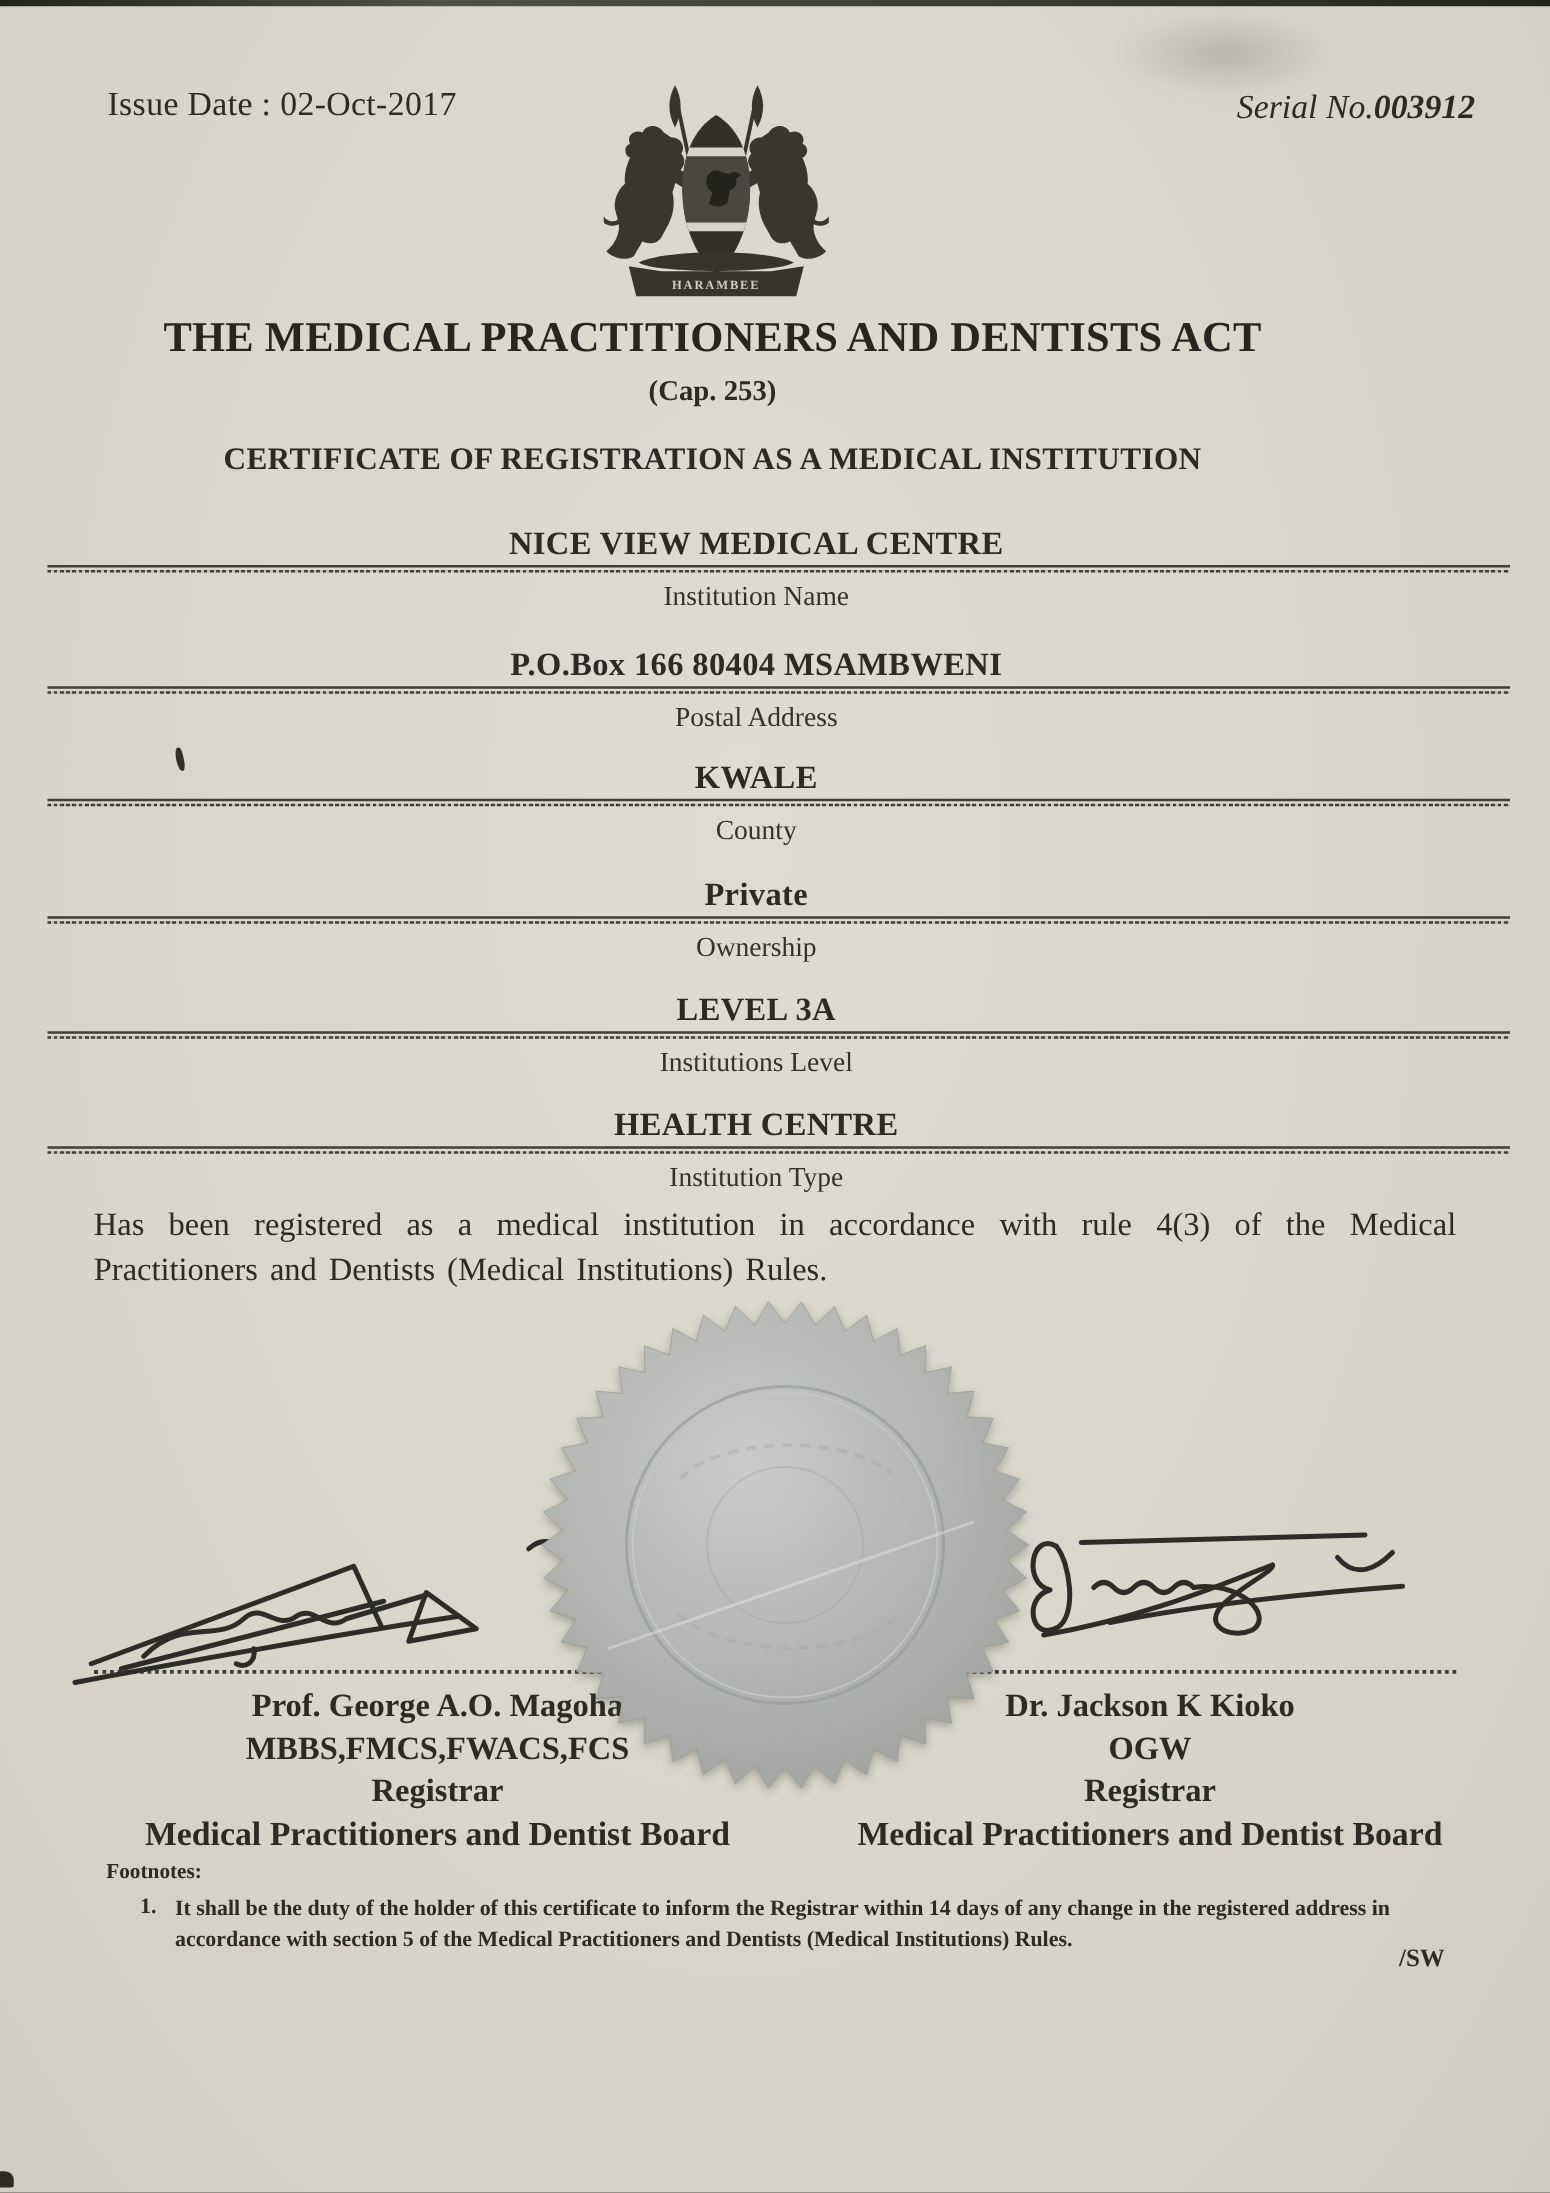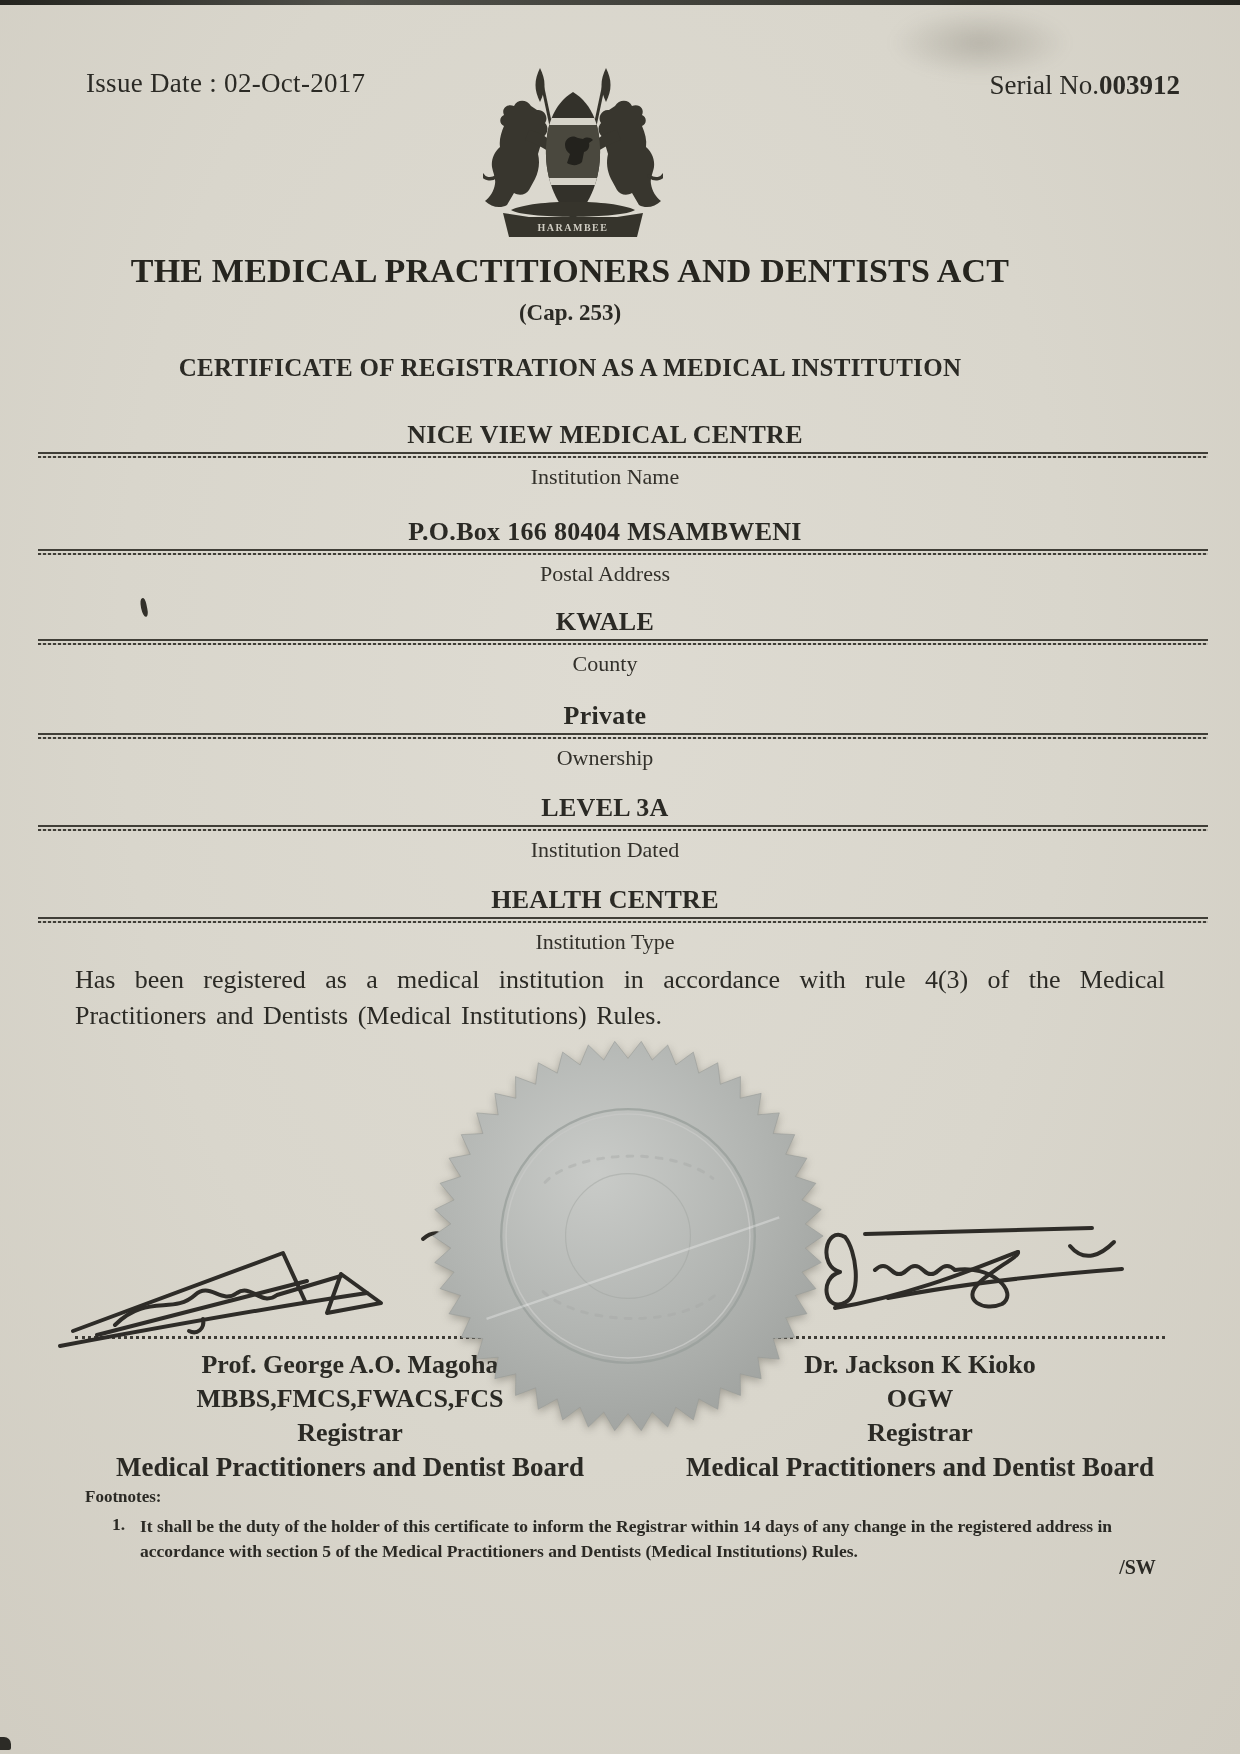--- a/index.html
+++ b/index.html
@@ -15,21 +15,21 @@
     filter:blur(6px); pointer-events:none;
   }
   .scan-edge-top{ position:absolute; top:0; left:0; right:0; height:5px;
     background:linear-gradient(90deg,#24241f,#50504a 28%,#3c3c36 65%,#24241f); }
   .scan-corner-bl{ position:absolute; left:0; top:1737px; width:11px; height:13px;
     background:#2c2b26; border-radius:0 7px 2px 0; }
   .ink-speck{ position:absolute; left:141px; top:598px; width:6px; height:19px;
     background:#32302a; border-radius:60% 40% 50% 60%; transform:rotate(-12deg); }
 
   .issue-date{ position:absolute; left:86px; top:68px; font-size:27px; letter-spacing:.3px; }
-  .serial{ position:absolute; right:60px; top:70px; font-size:27px; }
+  .serial{ position:absolute; right:60px; top:70px; font-size:27px;font-style:italic; }
   .serial b{ font-weight:bold; }
 
   .emblem{ position:absolute; left:483px; top:66px; width:180px; height:174px; }
 
   .center-band{ position:absolute; left:0; width:1140px; text-align:center; }
   .title{ top:252px; font-size:34px; font-weight:bold; letter-spacing:.2px; color:#26251f; }
   .chapter{ top:300px; font-size:23px; font-weight:bold; }
   .subtitle{ top:354px; font-size:25px; font-weight:bold; letter-spacing:.3px; }
 
   .field{ position:absolute; left:0; width:1210px; }
@@ -154,21 +154,21 @@
         <div class="hatch"></div>
       </div>
     <div class="fl">Ownership</div>
   </div>
   <div class="field f5">
     <div class="fv">LEVEL 3A</div>
     <div class="rule">
         <div class="solid"></div>
         <div class="hatch"></div>
       </div>
-    <div class="fl">Institution Dated</div>
+    <div class="fl">Institutions Level</div>
   </div>
   <div class="field f6">
     <div class="fv">HEALTH CENTRE</div>
     <div class="rule">
         <div class="solid"></div>
         <div class="hatch"></div>
       </div>
     <div class="fl">Institution Type</div>
   </div>
 

